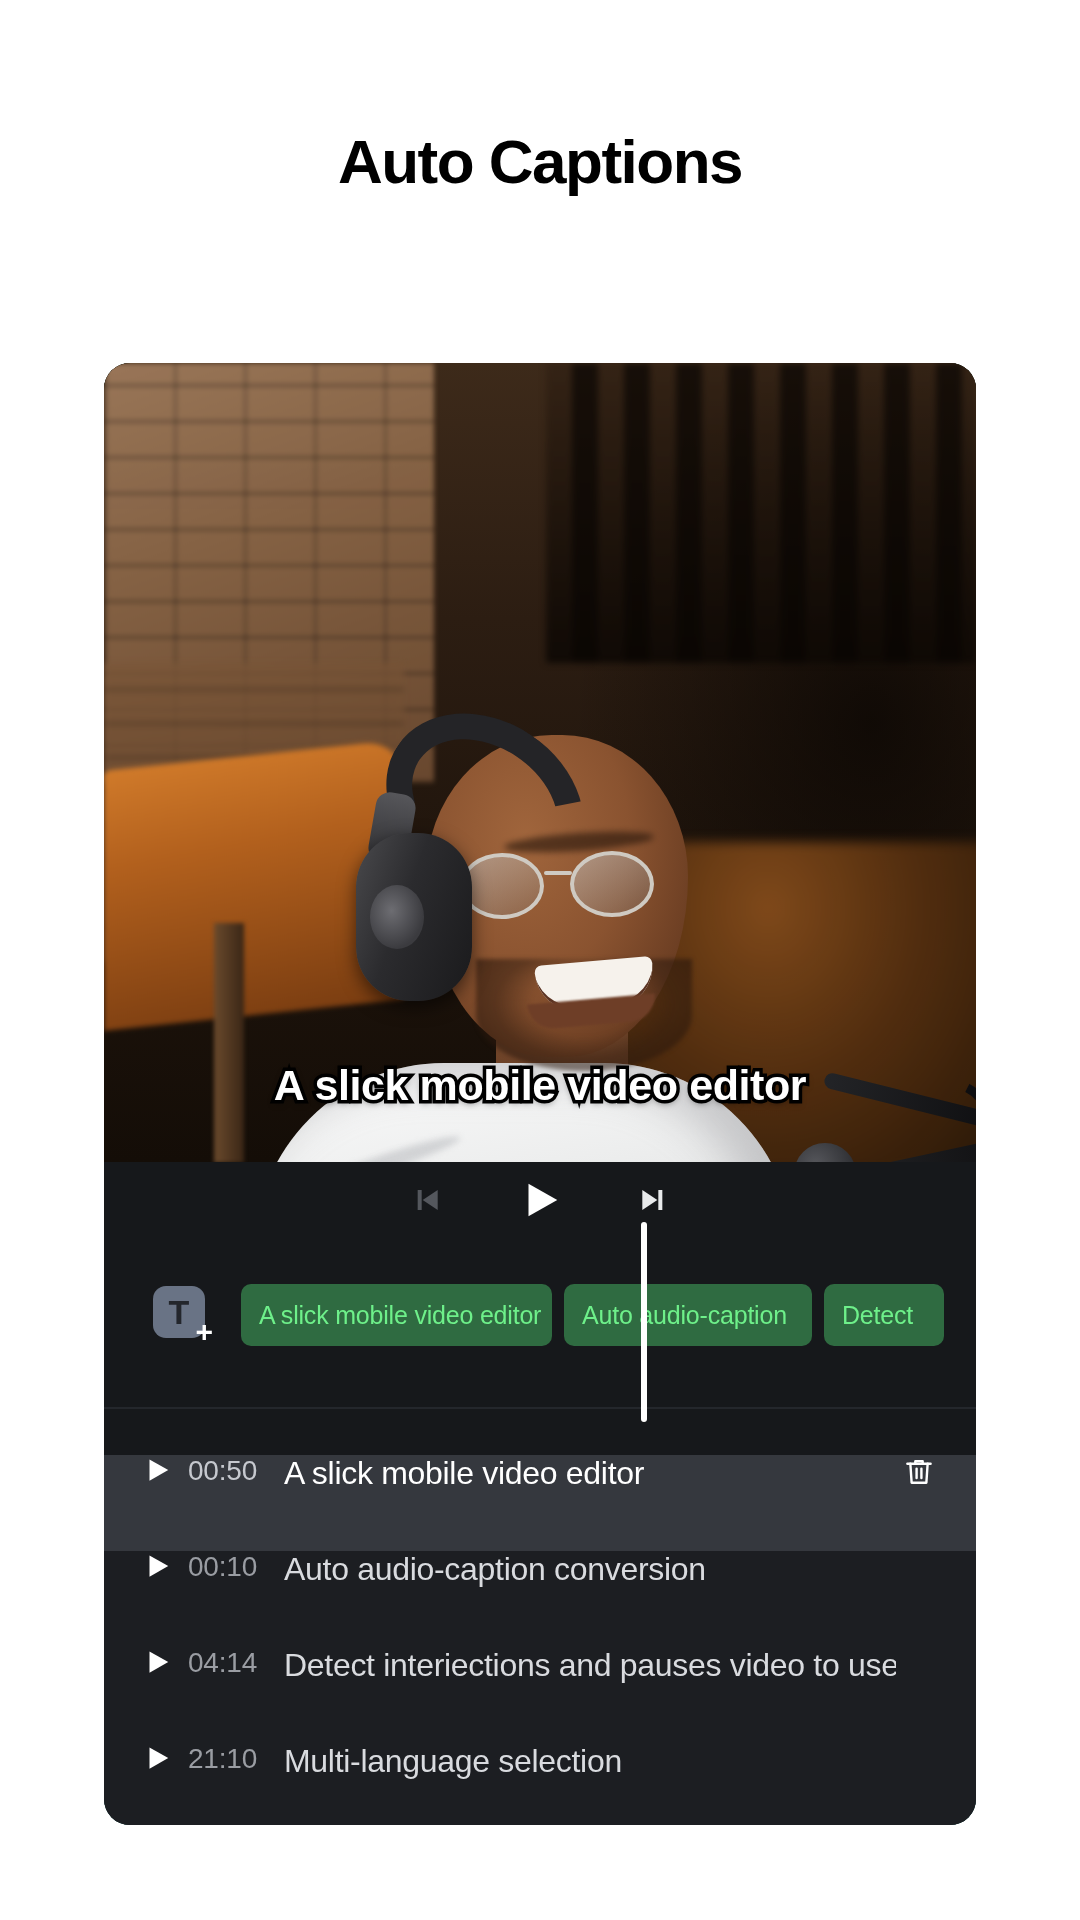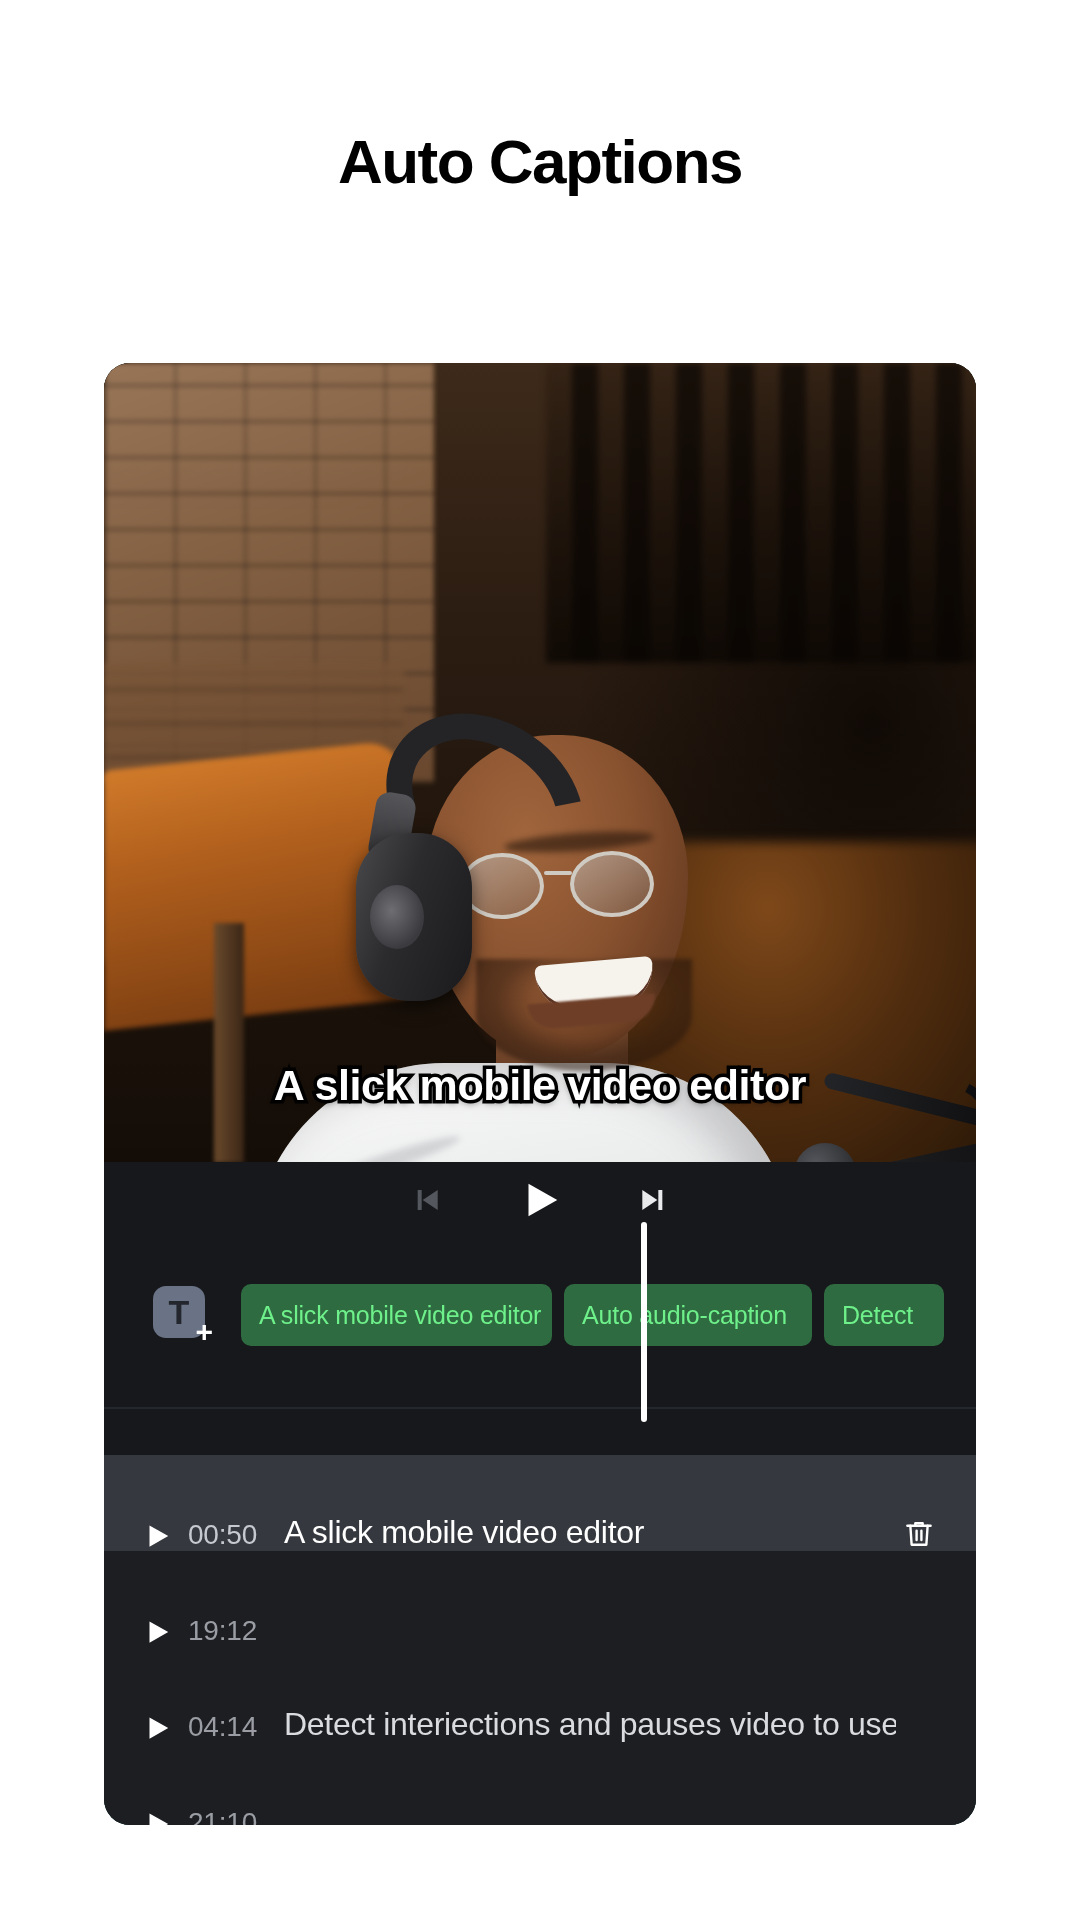--- a/index.html
+++ b/index.html
@@ -406,21 +406,21 @@
     border-top: 2px solid #24272c;
   }
 
   
   #caption-list {
     background: #1c1e22;
   }
   .caption-row {
     position: relative;
     display: flex;
-    align-items: flex-end;
+    align-items: flex-start;
     height: 96px;
     padding: 0 34px 0 38px;
     background: #1c1e22;
   }
   .caption-row.active {
     background: #35383e;
   }
   .row-play {
     flex: 0 0 auto;
     width: 46px;
@@ -566,21 +566,22 @@
           </svg>
         </div>
       </div>
 
       <div class="caption-row">
         <div class="row-play">
           <svg width="30" height="30" viewBox="0 0 24 24" aria-hidden="true">
             <path d="M6 3.5v17L21 12z" fill="#ffffff"></path>
           </svg>
         </div>
-        <div class="row-time">19:12</div>
+        <div class="row-time">00:10</div>
+        <div class="row-text">Auto audio-caption conversion</div>
         <div class="row-delete"></div>
       </div>
 
       <div class="caption-row">
         <div class="row-play">
           <svg width="30" height="30" viewBox="0 0 24 24" aria-hidden="true">
             <path d="M6 3.5v17L21 12z" fill="#ffffff"></path>
           </svg>
         </div>
         <div class="row-time">04:14</div>
@@ -588,18 +589,19 @@
         <div class="row-delete"></div>
       </div>
 
       <div class="caption-row">
         <div class="row-play">
           <svg width="30" height="30" viewBox="0 0 24 24" aria-hidden="true">
             <path d="M6 3.5v17L21 12z" fill="#ffffff"></path>
           </svg>
         </div>
         <div class="row-time">21:10</div>
+        <div class="row-text">Multi-language selection</div>
         <div class="row-delete"></div>
       </div>
 
     </div>
   </div>
 </div>
 
 </body></html>

